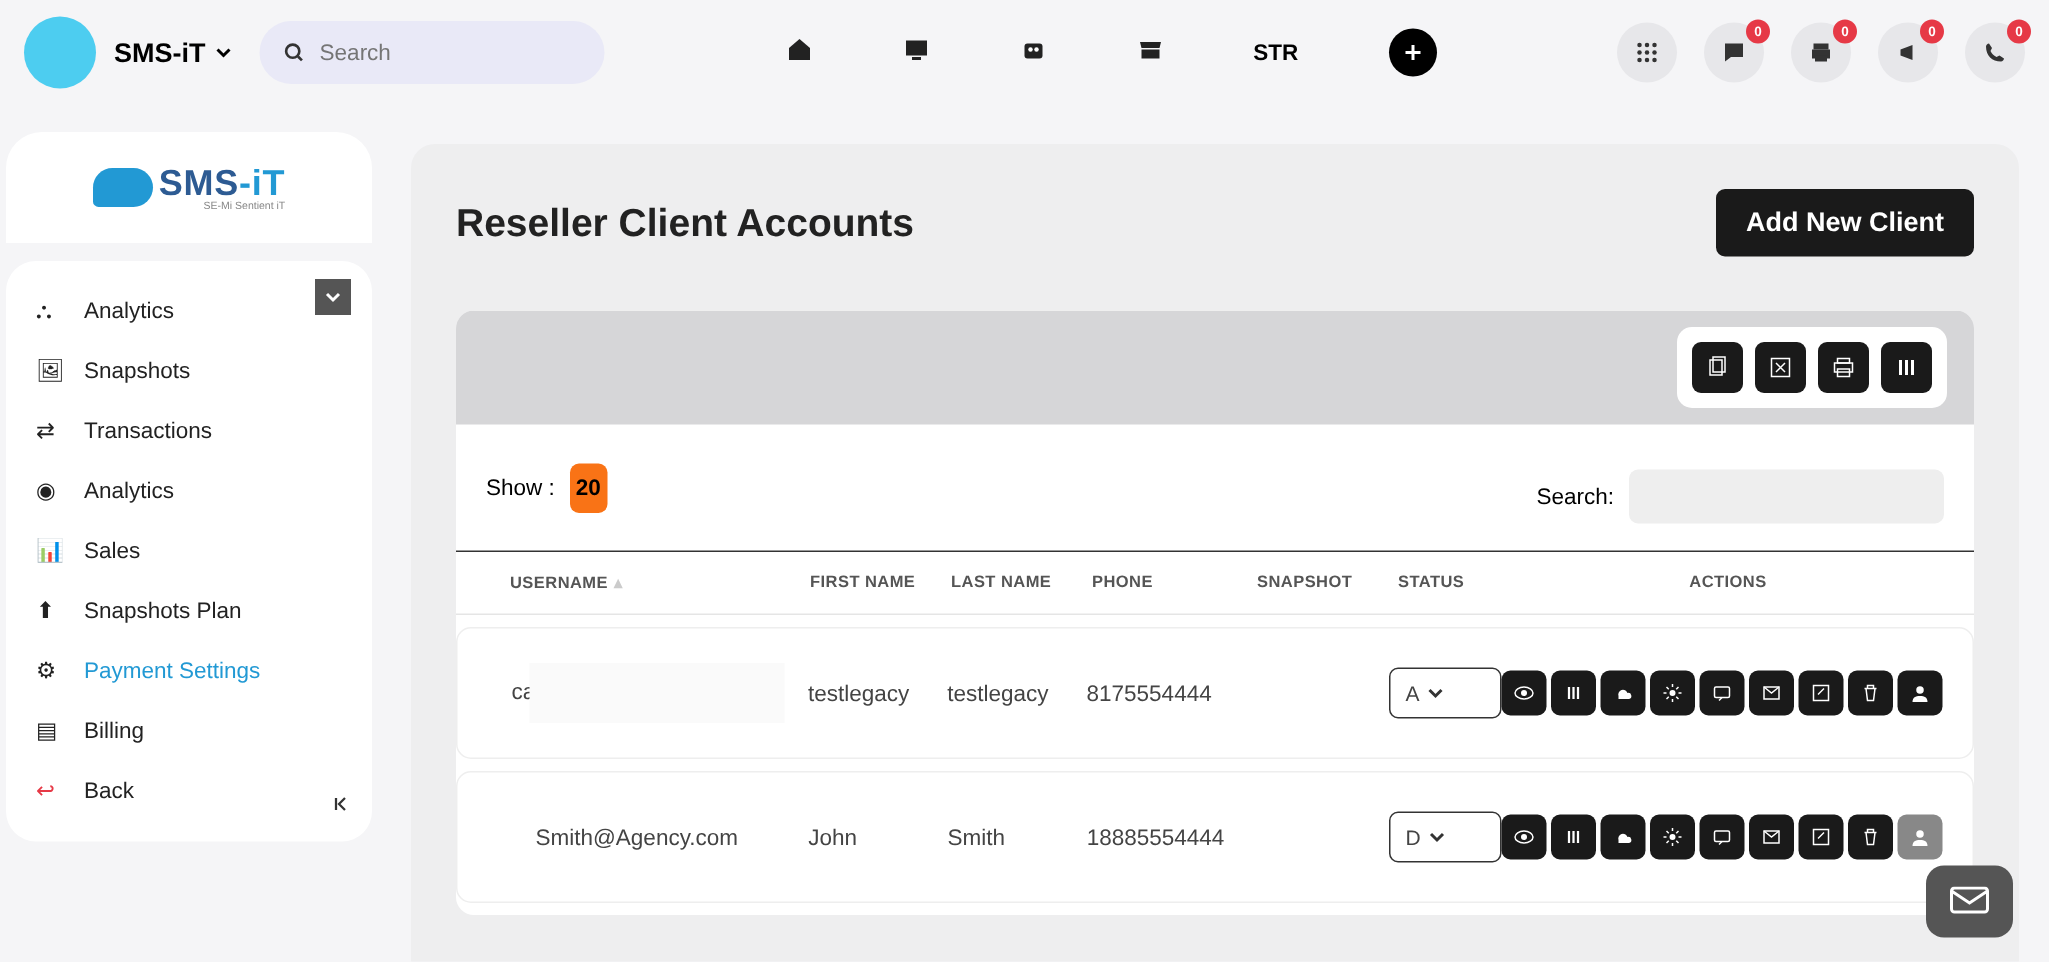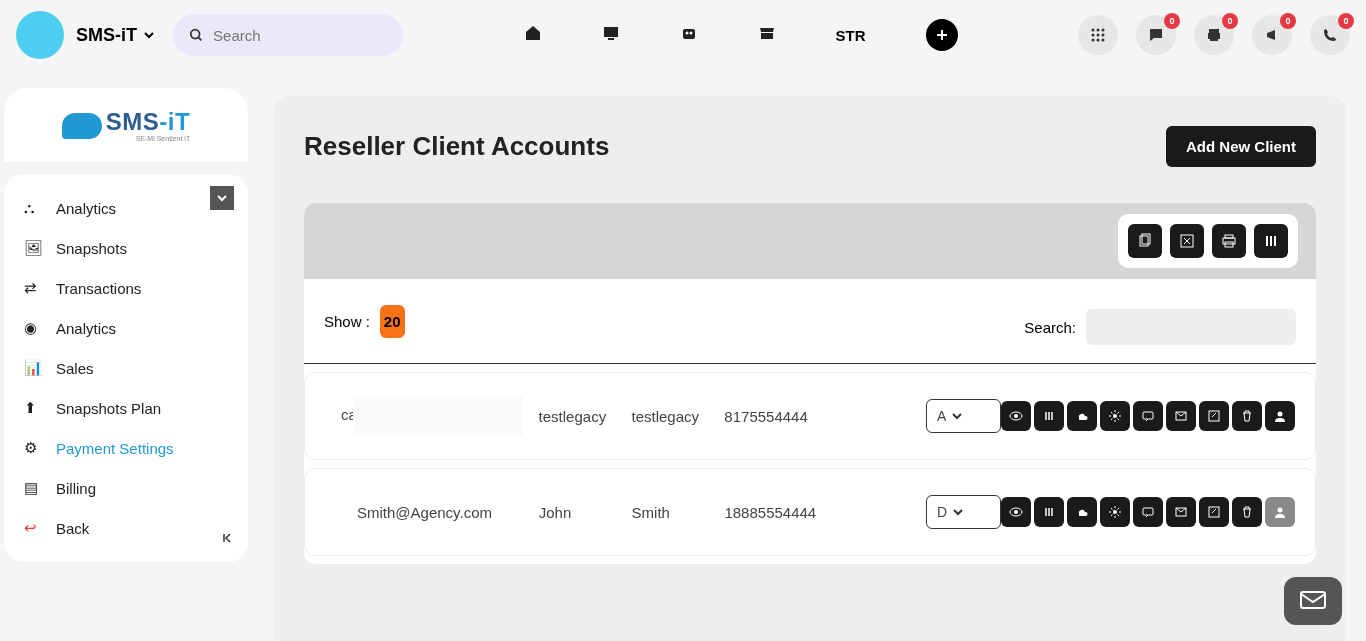--- a/index.html
+++ b/index.html
@@ -35,21 +35,21 @@
 .nav-item.active { color: #2299d4; }
 .nav-item.back .nicon { color: #e63946; }
 .nav-toggle { position: absolute; top: 12px; right: 14px; width: 24px; height: 24px; background: #555; display: flex; align-items: center; justify-content: center; cursor: pointer; }
 .collapse-icon { position: absolute; bottom: 12px; right: 12px; cursor: pointer; }
 
 
 .main { position: absolute; left: 274px; top: 96px; right: 20px; background: #eeeeef; border-radius: 16px; padding: 30px 30px 30px 30px; height: 560px; }
 .page-header { display: flex; justify-content: space-between; align-items: center; margin-bottom: 36px; gap: 44px; }
 .page-title { font-size: 26px; font-weight: 700; color: #222; }
 .page-actions { display: flex; gap: 10px; }
-.btn-dark { background: #1a1a1a; color: #fff; border: none; padding: 12px 20px; font-size: 15px; font-weight: 600; border-radius: 6px; cursor: pointer; }
+.btn-dark { background: #1a1a1a; color: #fff; border: none; padding: 12px 20px; font-size: 18px; font-weight: 600; border-radius: 6px; cursor: pointer; }
 
 
 .table-card { background: #fff; border-radius: 12px; overflow: hidden; }
 .table-toolbar { background: #d6d6d8; height: 76px; display: flex; justify-content: flex-end; align-items: center; padding: 0 18px; }
 .toolbar-icons { background: #fff; border-radius: 10px; padding: 10px; display: flex; gap: 8px; }
 .ticon { width: 34px; height: 34px; background: #1a1a1a; border-radius: 6px; display: flex; align-items: center; justify-content: center; cursor: pointer; }
 .table-controls { display: flex; justify-content: space-between; align-items: center; padding: 18px 20px; border-bottom: 1px solid #333; }
 .show-control { display: flex; align-items: center; gap: 10px; font-size: 15px; }
 .show-select { background: #f97316; border-radius: 6px; padding: 8px 4px; font-weight: 600; }
 .search-control { display: flex; align-items: center; gap: 10px; font-size: 15px; margin-top: 12px; }
@@ -262,20 +262,29 @@
       <div class="show-control">
         <span>Show :</span>
         <span class="show-select">20</span>
       </div>
       <div class="search-control">
         <span>Search:</span>
         <input style="">
       </div>
     </div>
 
+    <div class="table-head">
+      <div class="col-user"><span>USERNAME</span><span class="sort-icon">▴</span></div>
+      <div class="col-fname"><span>FIRST NAME</span></div>
+      <div class="col-lname"><span>LAST NAME</span></div>
+      <div class="col-phone"><span>PHONE</span></div>
+      <div class="col-snapshot"><span>SNAPSHOT</span></div>
+      <div class="col-status"><span>STATUS</span></div>
+      <div class="col-actions"><span>ACTIONS</span></div>
+    </div>
 
     <div class="table-row">
       <div class="col-user"><span>ca</span><span class="redact"></span></div>
       <div class="col-fname">testlegacy</div>
       <div class="col-lname">testlegacy</div>
       <div class="col-phone">8175554444</div>
       <div class="col-snapshot"></div>
       <div class="col-status">
           <div class="status-select">
             <span>A</span>

